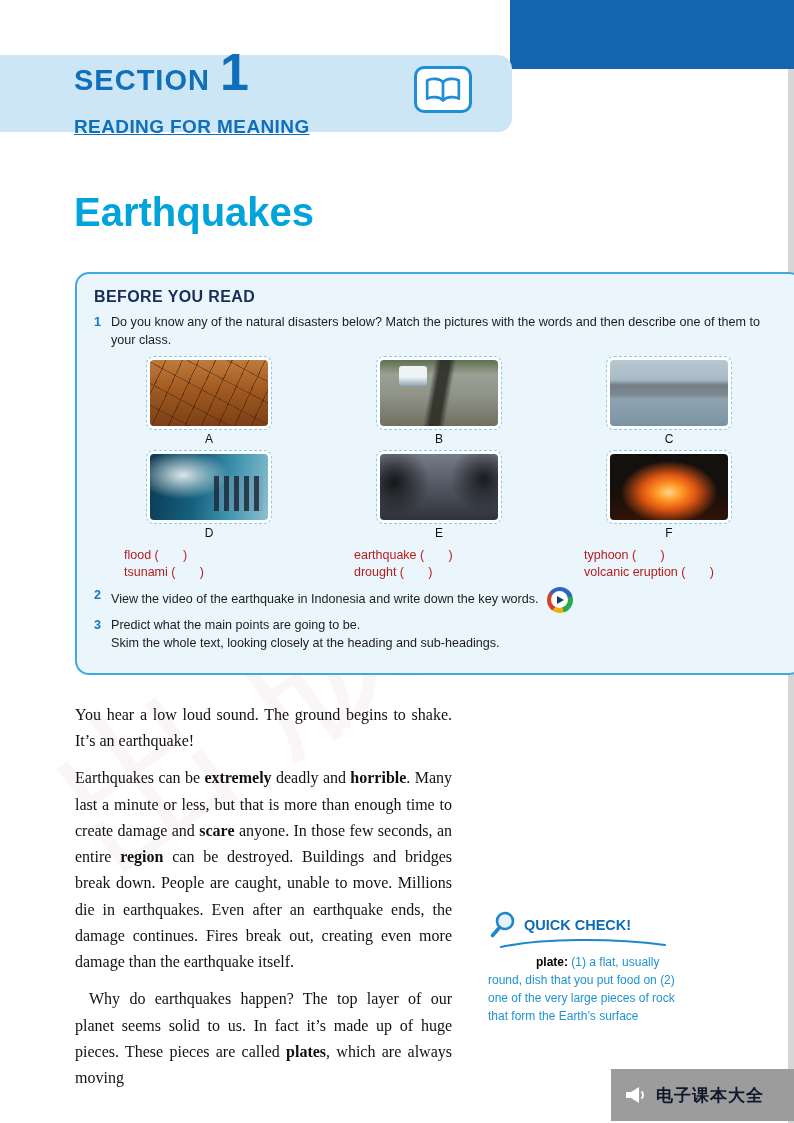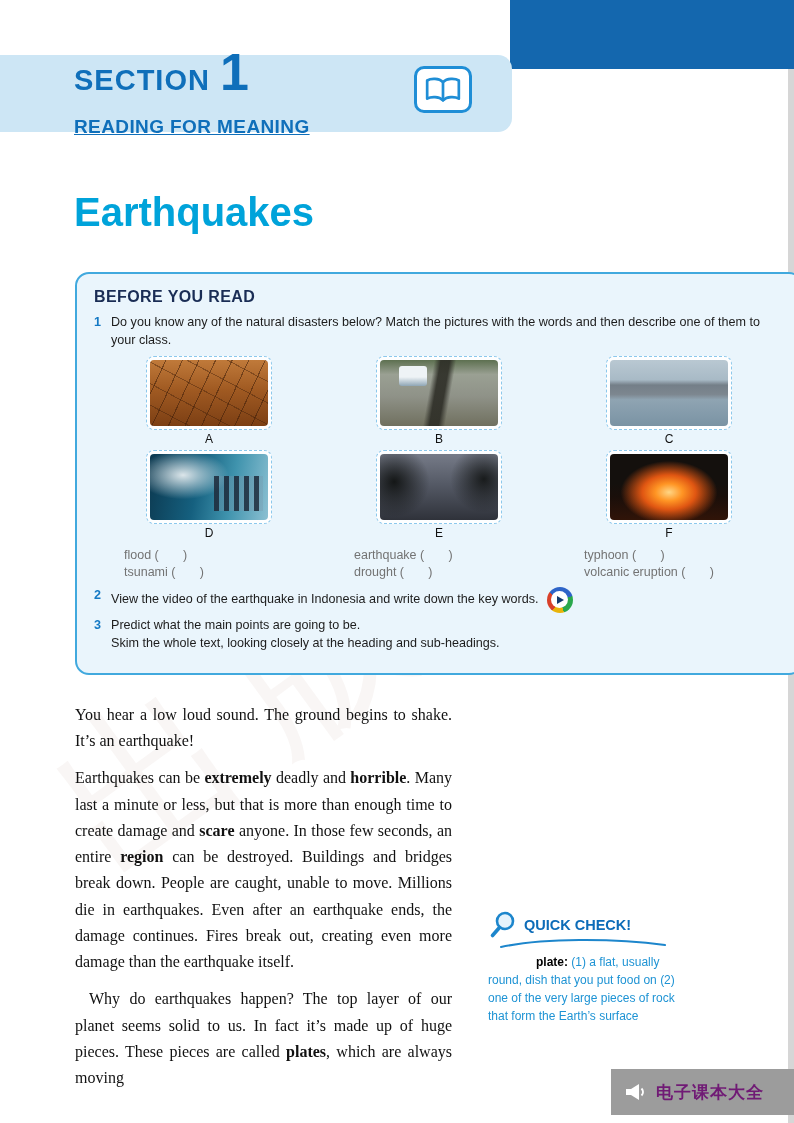--- a/index.html
+++ b/index.html
@@ -61,21 +61,21 @@
   .ph-e{background:
      radial-gradient(circle at 12% 42%, rgba(8,10,8,.85) 0%, rgba(8,10,8,0) 32%),
      radial-gradient(circle at 88% 38%, rgba(8,10,8,.8) 0%, rgba(8,10,8,0) 30%),
      linear-gradient(180deg,#767b88 0%,#555a66 45%,#2f323a 100%);}
   .ph-f{background:
      radial-gradient(ellipse at 50% 58%, #ffd685 0%, #ff9524 16%, #e05612 32%, rgba(60,22,8,0) 58%),
      linear-gradient(0deg, rgba(50,20,8,.95) 0%, rgba(30,14,8,.6) 35%, rgba(12,8,6,0) 55%),
      #14100d;}
 
   .words{display:grid;grid-template-columns:repeat(3,1fr);row-gap:3px;margin-top:8px;
-         font-size:12.5px;color:#737373;}
+         font-size:12.5px;color:#b91c1c;}
   .word{white-space:pre;padding-left:30px;}
 
   .play-ring{flex:0 0 auto;width:26px;height:26px;border-radius:50%;cursor:pointer;
      background:conic-gradient(#2e64c8 0 20%, #2aa84c 20% 45%, #e8b40a 45% 60%, #d8402a 60% 85%, #2e64c8 85% 100%);
      display:flex;align-items:center;justify-content:center;}
   .play-inner{width:17px;height:17px;border-radius:50%;background:#fff;
      display:flex;align-items:center;justify-content:center;}
   .play-tri{width:0;height:0;border-left:7px solid #123a6e;border-top:4.5px solid transparent;
      border-bottom:4.5px solid transparent;margin-left:2px;}
 
@@ -88,23 +88,23 @@
   
   .quick{position:absolute;left:488px;top:910px;width:207px;}
   .quick-head{display:flex;align-items:center;gap:6px;color:#0d6cb8;font-weight:bold;font-size:14.5px;}
   .quick-swoosh{display:block;margin:-3px 0 4px 10px;}
   .quick-text{margin:2px 0 0 0;font-size:12px;line-height:1.5;color:#1e93d4;}
   .quick-text b{color:#000000;margin-left:48px;}
 
   
   .pageno{position:absolute;left:0;top:1071px;width:794px;text-align:right;
           font-weight:bold;font-size:15px;color:#222;}
-  .brand{position:absolute;left:611px;top:1069px;width:183px;height:46px;background:#9c9c9c;
+  .brand{position:absolute;left:611px;top:1069px;width:183px;height:52px;background:#9c9c9c;
          display:flex;align-items:center;gap:9px;padding-left:12px;box-sizing:border-box;
-         color:#701a75;font-weight:bold;font-size:17px;letter-spacing:1px;}
+         color:#0f172a;font-weight:bold;font-size:17px;letter-spacing:1px;}
 </style>
 </head>
 <body>
 
 <div class="page">
 
   <div class="watermark">出版社</div>
 
   <div class="band-dark"></div>
   <div class="edge-strip"></div>

